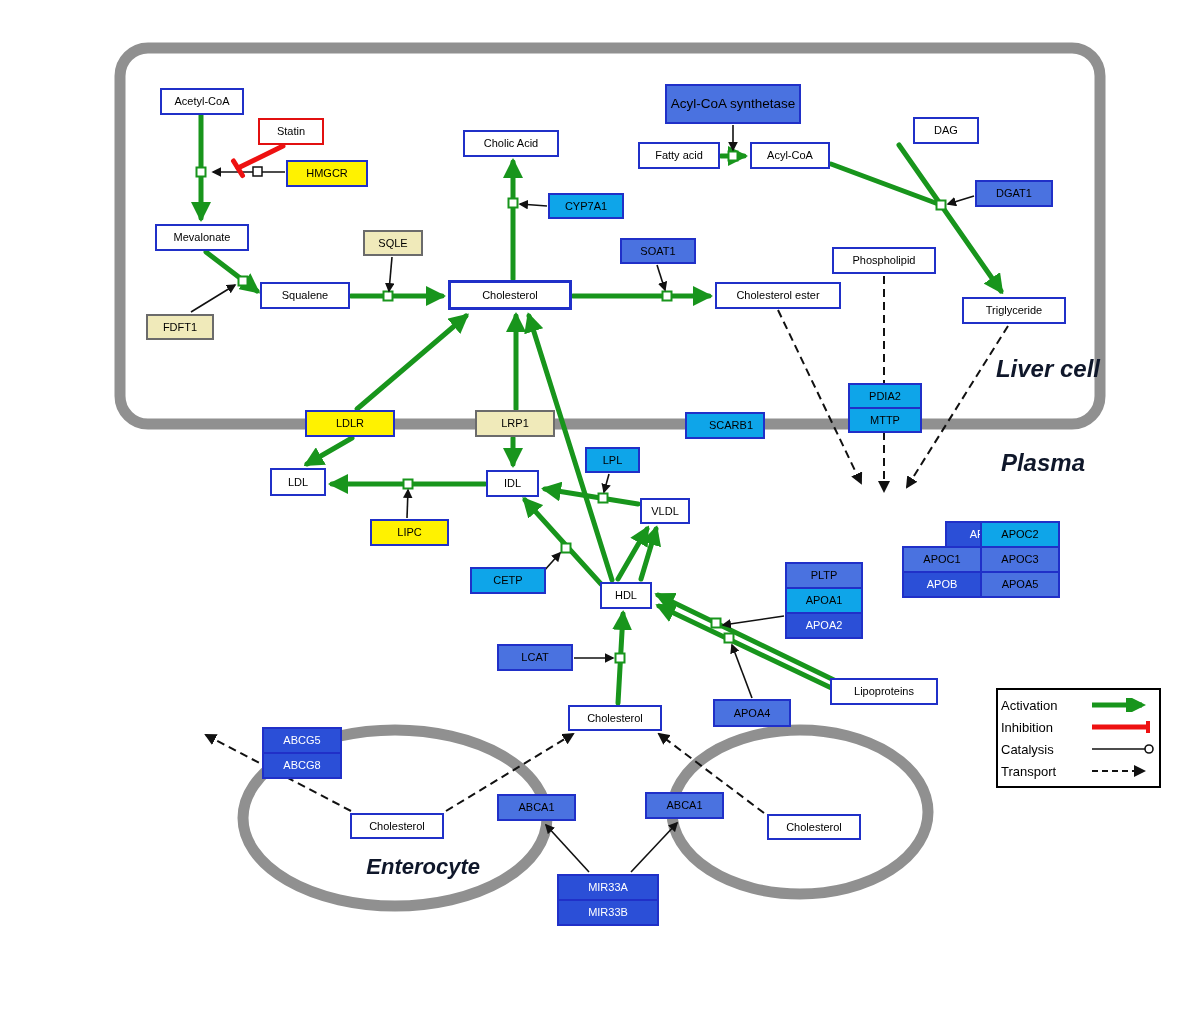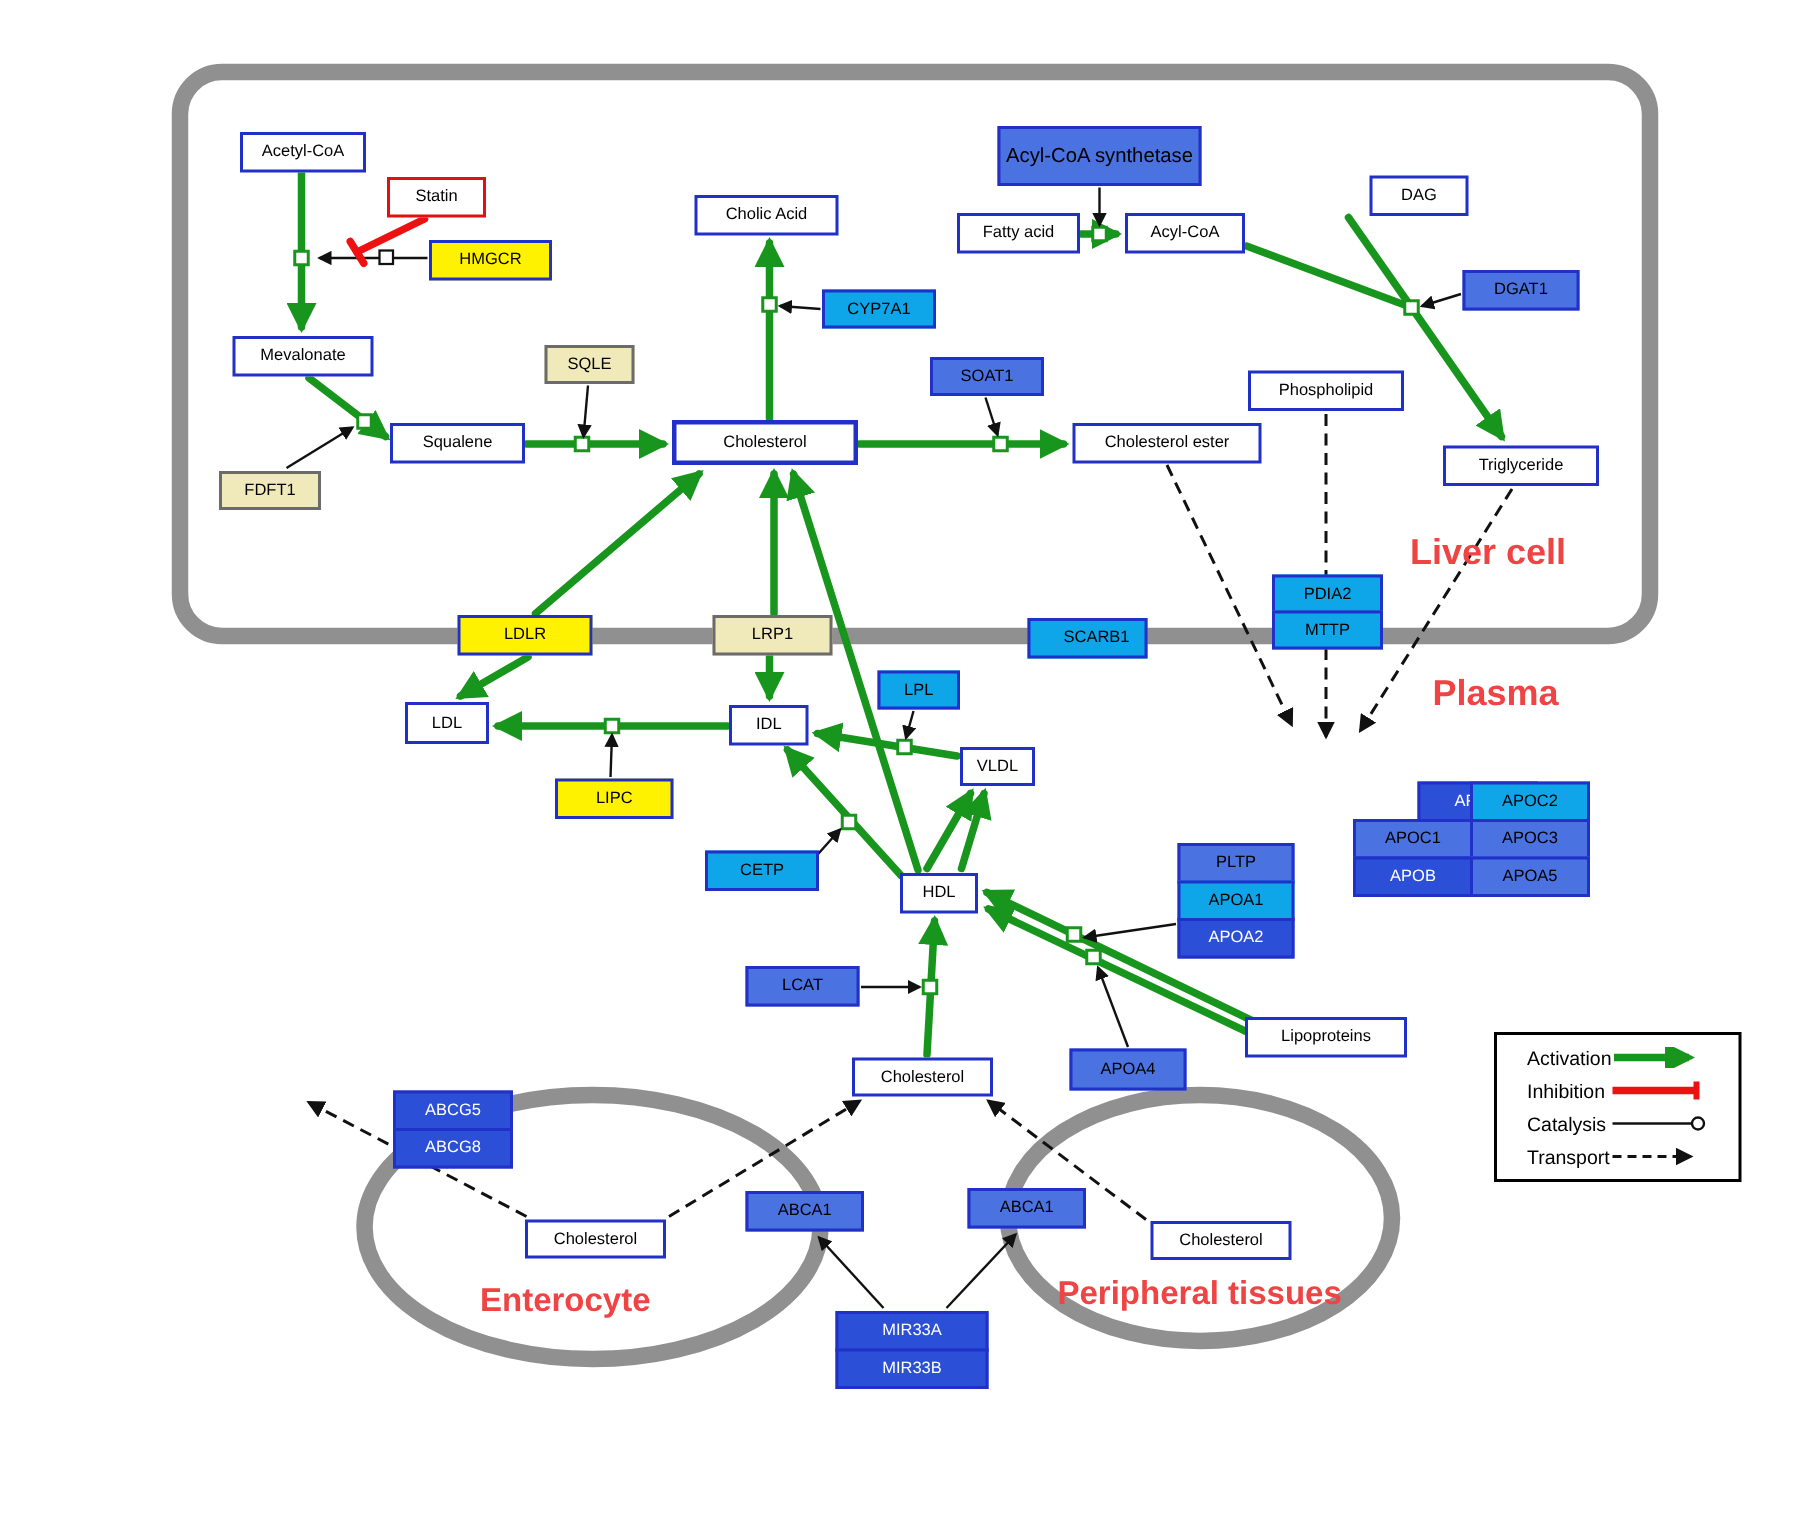--- a/index.html
+++ b/index.html
@@ -9,25 +9,25 @@
   .node{position:absolute;z-index:2;display:flex;align-items:center;justify-content:center;
         text-align:center;box-sizing:border-box;background:#fff;border:2px solid #2030c8;
         color:#000;font-size:11px;line-height:1.15;cursor:pointer;}
   .thick{border-width:3px;}
   .drug{border-color:#e21010;}
   .gy{background:#fff200;}
   .gp{background:#f0eaba;border-color:#6b6b6b;}
   .glb{background:#0ea5e9;}
   .gmb{background:#4a72e0;}
   .gdb{background:#2b4fd7;color:#fff;}
-  .comp-label{position:absolute;z-index:1;color:#ef4444;font-weight:bold;text-align:left;}
+  .comp-label{position:absolute;z-index:1;color:#0f172a;font-weight:bold;text-align:right;font-style:italic;}
   .big-label{font-size:24px;}
   .mid-label{font-size:22px;}
   #legend{position:absolute;z-index:3;left:996px;top:688px;width:165px;height:100px;
-          background:#fff;border:2px solid #000;box-sizing:border-box;padding:6px 20px;
+          background:#fff;border:2px solid #000;box-sizing:border-box;padding:6px 3px;
           display:flex;flex-direction:column;justify-content:space-between;}
   .legend-row{display:flex;align-items:center;justify-content:space-between;height:18px;}
   .legend-row span{font-size:13px;color:#000;}
 </style>
 </head>
 <body>
 
 <div id="canvas">
 
 <svg id="edges" width="1200" height="1013">
@@ -115,21 +115,20 @@
 
   <g stroke="#ee1111" stroke-width="5" stroke-linecap="round">
     <line x1="283" y1="146" x2="238" y2="168"></line>
     <line x1="233.5" y1="161" x2="242.5" y2="175.5"></line>
   </g>
 </svg>
 
 <div class="comp-label big-label" style="left:940px;top:355px;width:160px;">Liver cell</div>
 <div class="comp-label big-label" style="left:955px;top:449px;width:130px;">Plasma</div>
 <div class="comp-label mid-label" style="left:320px;top:854px;width:160px;">Enterocyte</div>
-<div class="comp-label mid-label" style="left:705px;top:849px;width:200px;">Peripheral tissues</div>
 
 <div class="node" style="left:160px;top:88px;width:84px;height:27px;">Acetyl-CoA</div>
 <div class="node drug" style="left:258px;top:118px;width:66px;height:27px;">Statin</div>
 <div class="node gy" style="left:286px;top:160px;width:82px;height:27px;">HMGCR</div>
 <div class="node" style="left:155px;top:224px;width:94px;height:27px;">Mevalonate</div>
 <div class="node gp" style="left:146px;top:314px;width:68px;height:26px;">FDFT1</div>
 <div class="node" style="left:260px;top:282px;width:90px;height:27px;">Squalene</div>
 <div class="node gp" style="left:363px;top:230px;width:60px;height:26px;">SQLE</div>
 <div class="node thick" style="left:448px;top:280px;width:124px;height:30px;">Cholesterol</div>
 <div class="node" style="left:463px;top:130px;width:96px;height:27px;">Cholic Acid</div>

